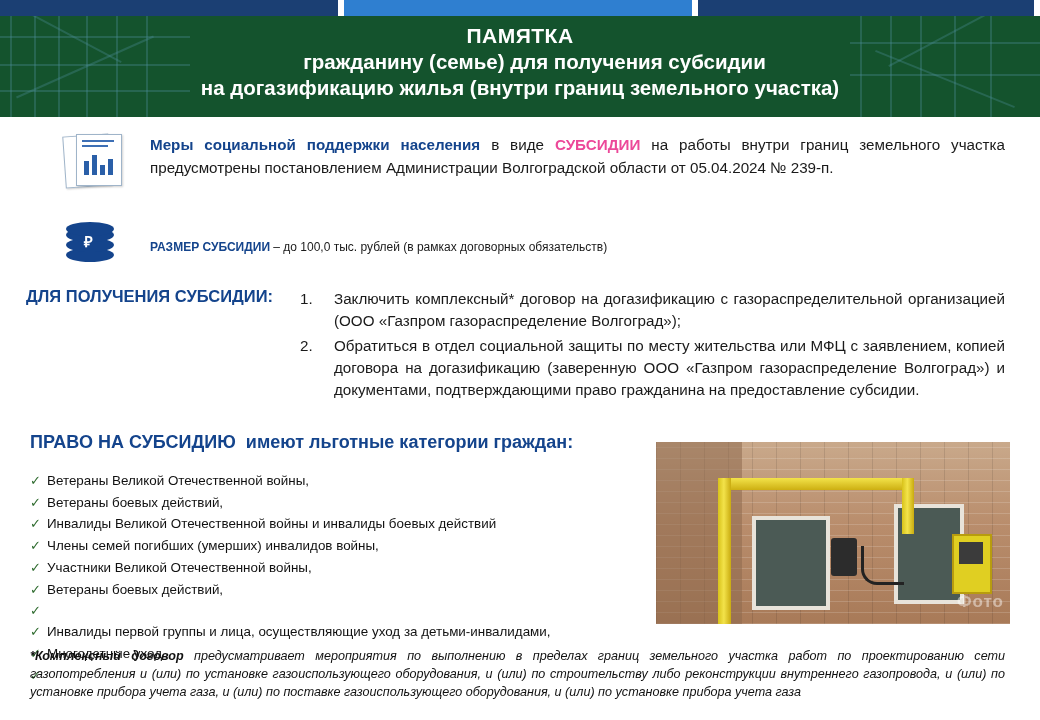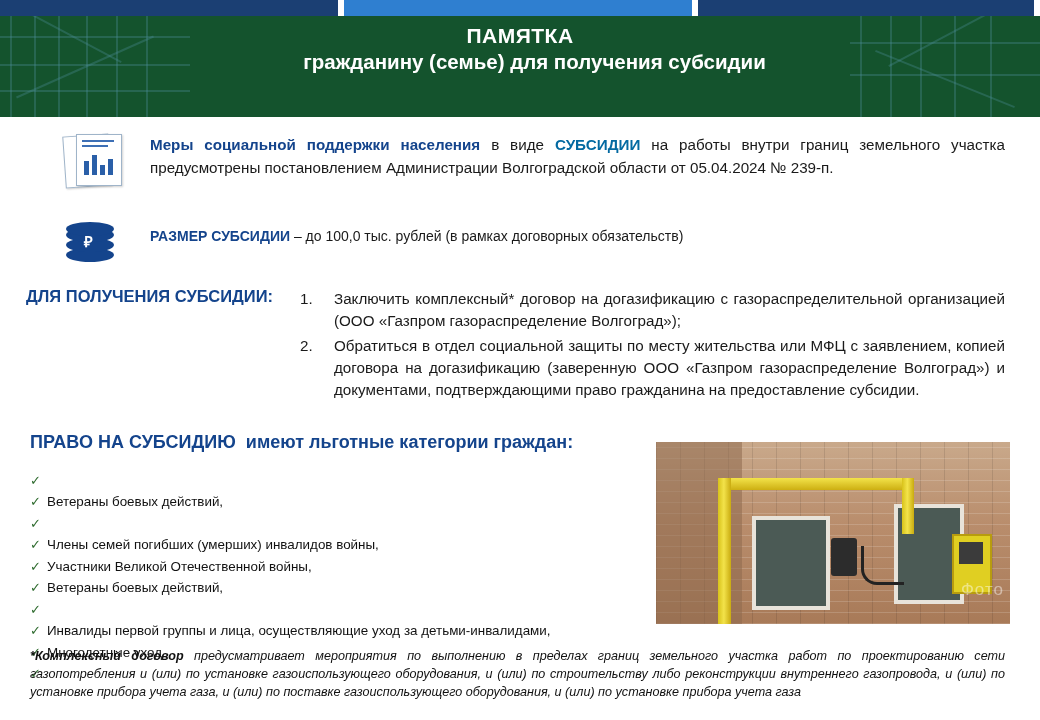--- a/index.html
+++ b/index.html
@@ -78,21 +78,21 @@
   .intro-1 {
     position: absolute;
     top: 134px;
     left: 150px;
     width: 855px;
     font-size: 15.2px;
     color: #1a1a1a;
     line-height: 1.5;
     text-align: justify;
   }
-  .intro-1 b.blue { color: #0369a1; font-weight: bold; }
+  .intro-1 b.blue { color: #ec4899; font-weight: bold; }
   .intro-1 b.dark { color: #14448c; font-weight: bold; }
 
   .icon-doc {
     position: absolute;
     top: 132px;
     left: 62px;
     width: 68px;
     height: 56px;
   }
   .doc-sheet {
@@ -132,24 +132,24 @@
     left: 20px;
     top: 9px;
     color: #ffffff;
     font-size: 15px;
     font-weight: bold;
     z-index: 5;
   }
 
   .intro-2 {
     position: absolute;
-    top: 228px;
+    top: 240px;
     left: 150px;
     width: 855px;
-    font-size: 14px;
+    font-size: 12px;
     color: #1a1a1a;
   }
   .intro-2 b { color: #14448c; font-weight: bold; }
 
   
   .steps-label {
     position: absolute;
     top: 287px;
     left: 26px;
     font-size: 16.5px;
@@ -284,24 +284,24 @@
   .ph-hose {
     position: absolute;
     left: 205px; top: 104px;
     width: 40px; height: 36px;
     border-left: 3px solid #222;
     border-bottom: 3px solid #222;
     border-radius: 0 0 0 16px;
   }
   .ph-watermark {
     position: absolute;
-    right: 6px; bottom: 24px;
+    right: 6px; bottom: 12px;
     color: rgba(255,255,255,0.45);
     font-size: 17px;
-    font-weight: normal;
+    font-weight: bold;
     letter-spacing: 1px;
   }
 
   
   .footnote {
     position: absolute;
     top: 648px;
     left: 30px;
     width: 975px;
     font-size: 12.6px;
@@ -344,20 +344,21 @@
     <div class="hb-line" style="left:104px;top:0;width:2px;height:101px;"></div>
     <div class="hb-line" style="left:140px;top:0;width:2px;height:101px;"></div>
     <div class="hb-line" style="left:0;top:26px;width:190px;height:2px;"></div>
     <div class="hb-line" style="left:0;top:58px;width:190px;height:2px;"></div>
     <div class="hb-line" style="left:30px;top:14px;width:150px;height:2px;transform:rotate(-28deg);"></div>
     <div class="hb-line" style="left:20px;top:62px;width:150px;height:2px;transform:rotate(22deg);"></div>
   </div>
   <div class="header-title">
     <div class="l1">ПАМЯТКА</div>
     <div class="l2">гражданину (семье) для получения субсидии</div>
+    <div class="l3">на догазификацию жилья (внутри границ земельного участка)</div>
   </div>
 </div>
 
 <div class="icon-doc">
   <div class="doc-sheet doc-back"></div>
   <div class="doc-sheet doc-front">
     <div class="doc-bar" style="left:5px;top:5px;width:32px;height:2px;"></div>
     <div class="doc-bar" style="left:5px;top:10px;width:26px;height:2px;"></div>
     <div class="doc-chart" style="left:7px;top:26px;width:5px;height:14px;"></div>
     <div class="doc-chart" style="left:15px;top:20px;width:5px;height:20px;"></div>
@@ -394,27 +395,29 @@
   </div>
 </div>
 
 <div class="right-title">
   <b>ПРАВО НА СУБСИДИЮ</b>&nbsp; <b>имеют льготные категории граждан:</b>
 </div>
 
 <div class="cat-list">
   <div class="cat-item">
     <div class="cat-check">✓</div>
+    <div>Ветераны Великой Отечественной войны,</div>
   </div>
   <div class="cat-item">
     <div class="cat-check">✓</div>
     <div>Ветераны боевых действий,</div>
   </div>
   <div class="cat-item">
     <div class="cat-check">✓</div>
+    <div>Инвалиды Великой Отечественной войны и инвалиды боевых действий</div>
   </div>
   <div class="cat-item">
     <div class="cat-check">✓</div>
     <div>Члены семей погибших (умерших) инвалидов войны,</div>
   </div>
   <div class="cat-item">
     <div class="cat-check">✓</div>
     <div>Участники Великой Отечественной войны,</div>
   </div>
   <div class="cat-item">

